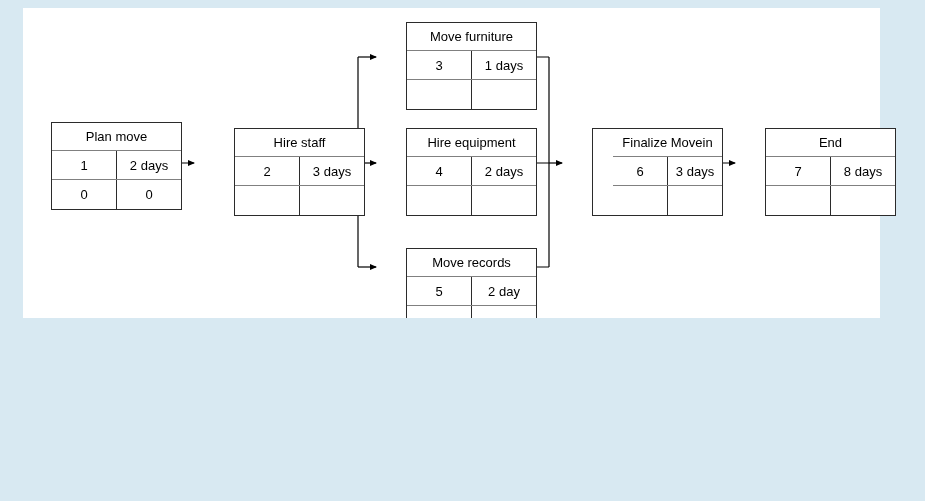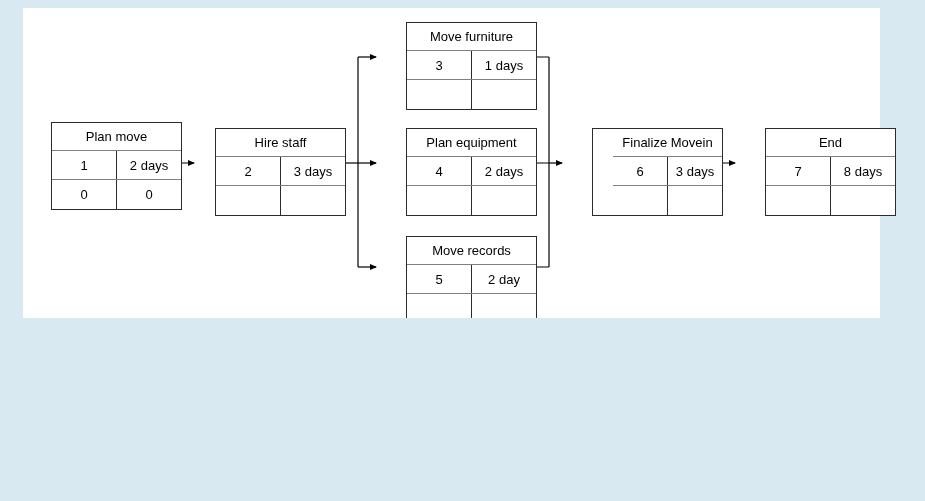--- a/index.html
+++ b/index.html
@@ -63,24 +63,24 @@
     border-right: 1px solid #2b2b2b;
     box-sizing: border-box;
     white-space: nowrap;
   }
   .node-cell:last-child {
     border-right: none;
   }
 
   
   #node-plan-move      { left: 28px;  top: 114px; }
-  #node-hire-staff     { left: 192px; top: 120px; }
+  #node-hire-staff     { left: 211px; top: 120px; }
   #node-move-furniture { left: 383px; top: 14px;  }
   #node-move-equipment { left: 383px; top: 120px; }
-  #node-move-records   { left: 383px; top: 228px; text-align: right; }
+  #node-move-records   { left: 383px; top: 240px; text-align: right; }
   #node-finalize       { left: 569px; top: 120px; padding-left: 20px; }
   #node-end            { left: 742px; top: 120px; }
 
   
   #connectors {
     position: absolute;
     left: 0;
     top: 0;
     width: 857px;
     height: 310px;
@@ -166,21 +166,21 @@
       <div class="node-cell">3</div>
       <div class="node-cell">1 days</div>
     </div>
     <div class="node-row">
       <div class="node-cell"></div>
       <div class="node-cell"></div>
     </div>
   </div>
 
   <div class="node" id="node-move-equipment">
-    <div class="node-title">Plan equipment</div>
+    <div class="node-title">Hire equipment</div>
     <div class="node-row">
       <div class="node-cell">4</div>
       <div class="node-cell">2 days</div>
     </div>
     <div class="node-row">
       <div class="node-cell"></div>
       <div class="node-cell"></div>
     </div>
   </div>
 

